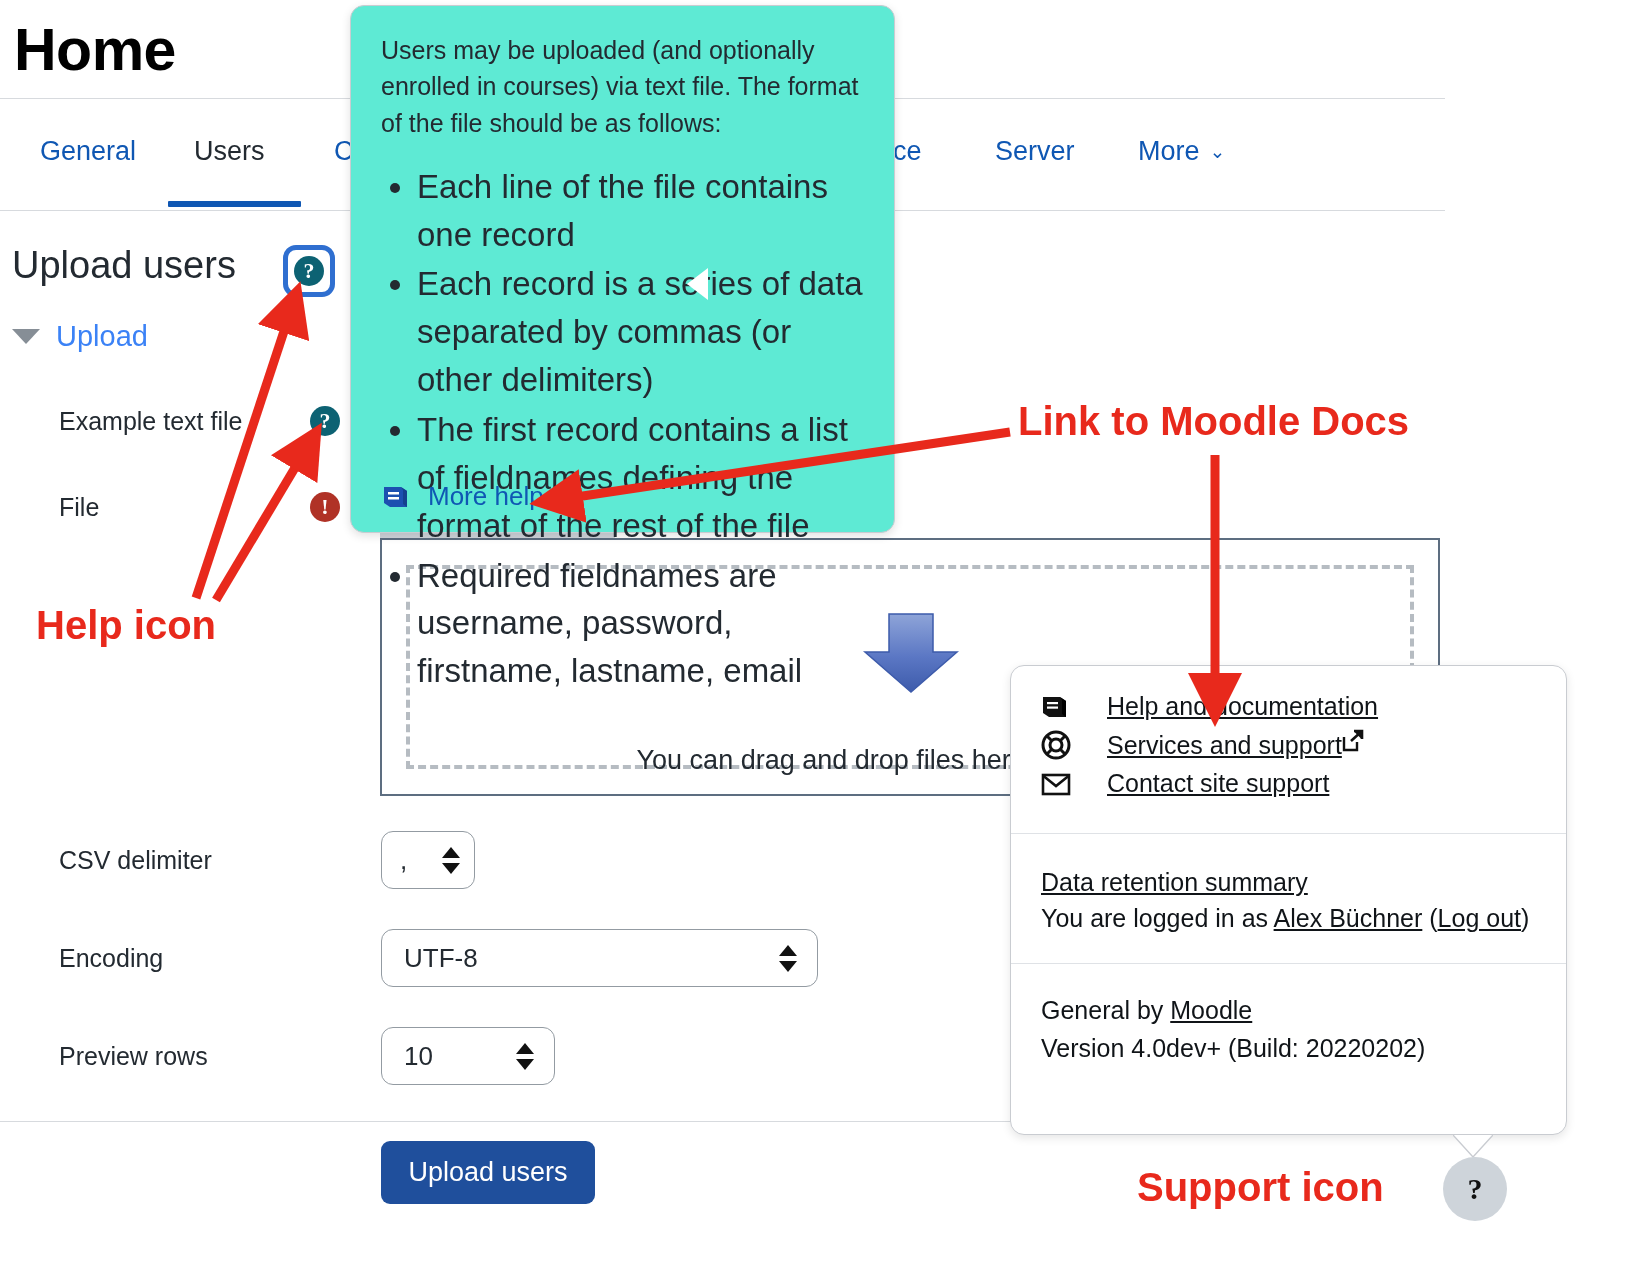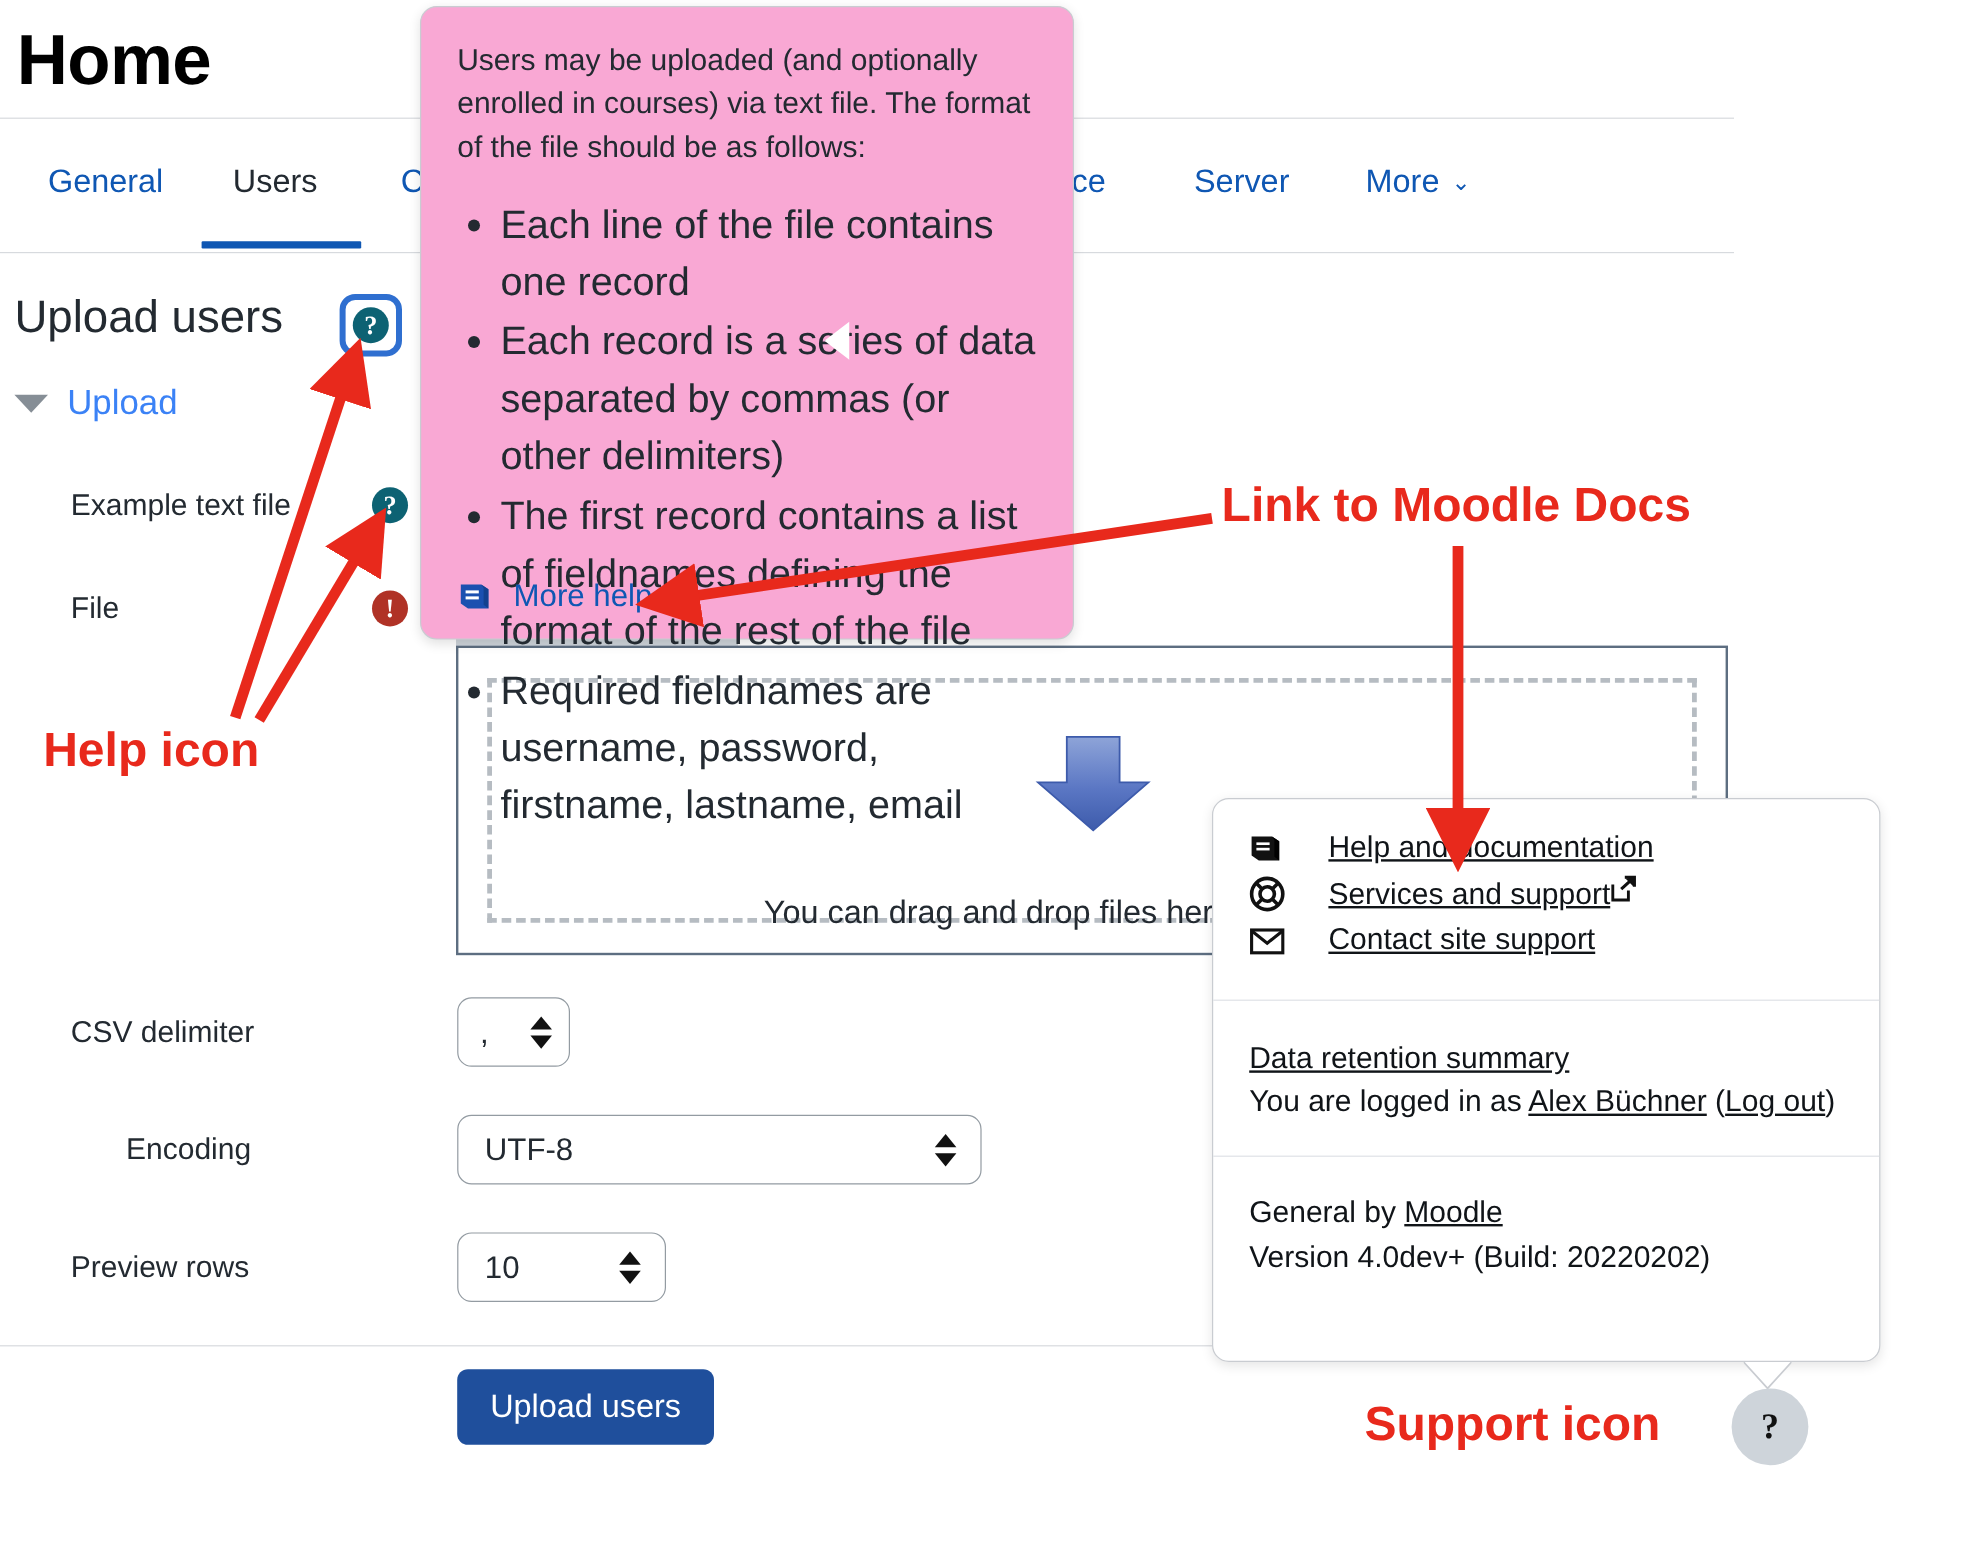--- a/index.html
+++ b/index.html
@@ -129,21 +129,21 @@
   }
   #upload-users-btn{
     position:absolute;left:381px;top:1141px;width:214px;height:63px;
     background:#1f4f9c;border:none;border-radius:9px;color:#fff;
     font-size:27px;font-family:inherit;cursor:pointer;
   }
 
   
   #help-popover{
     position:absolute;left:350px;top:5px;width:545px;height:528px;
-    background:#f9a8d4;border:1px solid #c9ccd1;border-radius:14px;
+    background:#5eead4;border:1px solid #c9ccd1;border-radius:14px;
     box-sizing:border-box;
     box-shadow:0 3px 10px rgba(0,0,0,.12);
     padding:26px 30px 0 30px;
   }
   #help-popover .ptext{font-size:25px;line-height:1.45;color:#232a31;margin:0 0 22px 0;}
   #help-popover ul{margin:0;padding-left:36px;}
   #help-popover li{font-size:33px;line-height:1.45;color:#232a31;margin-bottom:2px;}
   #more-help-row{
     position:absolute;left:30px;bottom:20px;display:flex;align-items:center;gap:16px;cursor:pointer;
   }
@@ -256,21 +256,21 @@
 </div>
 <div class="form-label" style="left:59px;top:846px;">CSV delimiter</div>
 
 <div class="sel" style="left:381px;top:929px;width:437px;height:58px;">
   <span class="val">UTF-8</span>
   <span class="spin">
       <i class="up"></i>
       <i class="dn"></i>
     </span>
 </div>
-<div class="form-label" style="left:59px;top:944px;margin-left:46px;">Encoding</div>
+<div class="form-label" style="left:59px;top:944px;">Encoding</div>
 
 <div class="sel" style="left:381px;top:1027px;width:174px;height:58px;">
   <span class="val">10</span>
   <span class="spin">
       <i class="up"></i>
       <i class="dn"></i>
     </span>
 </div>
 <div class="form-label" style="left:59px;top:1042px;">Preview rows</div>
 

